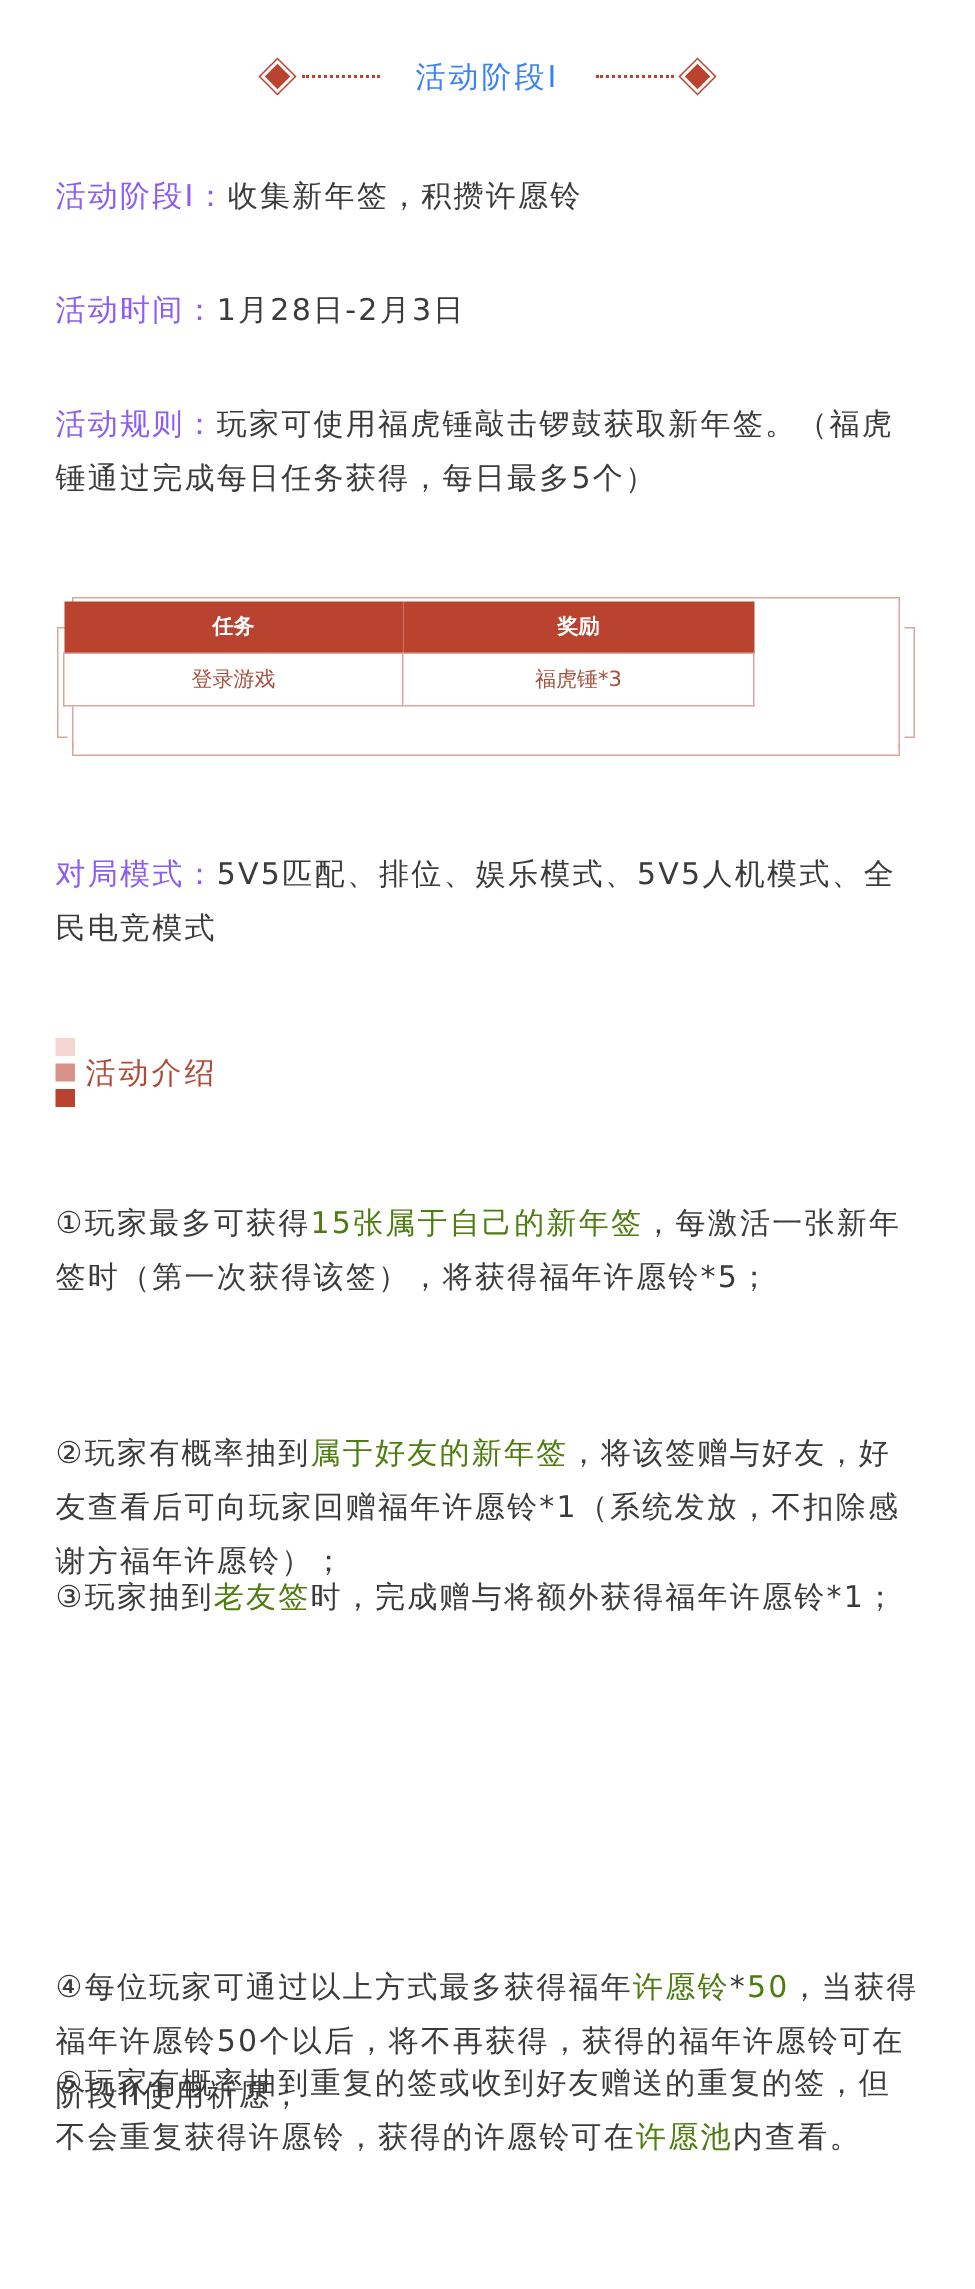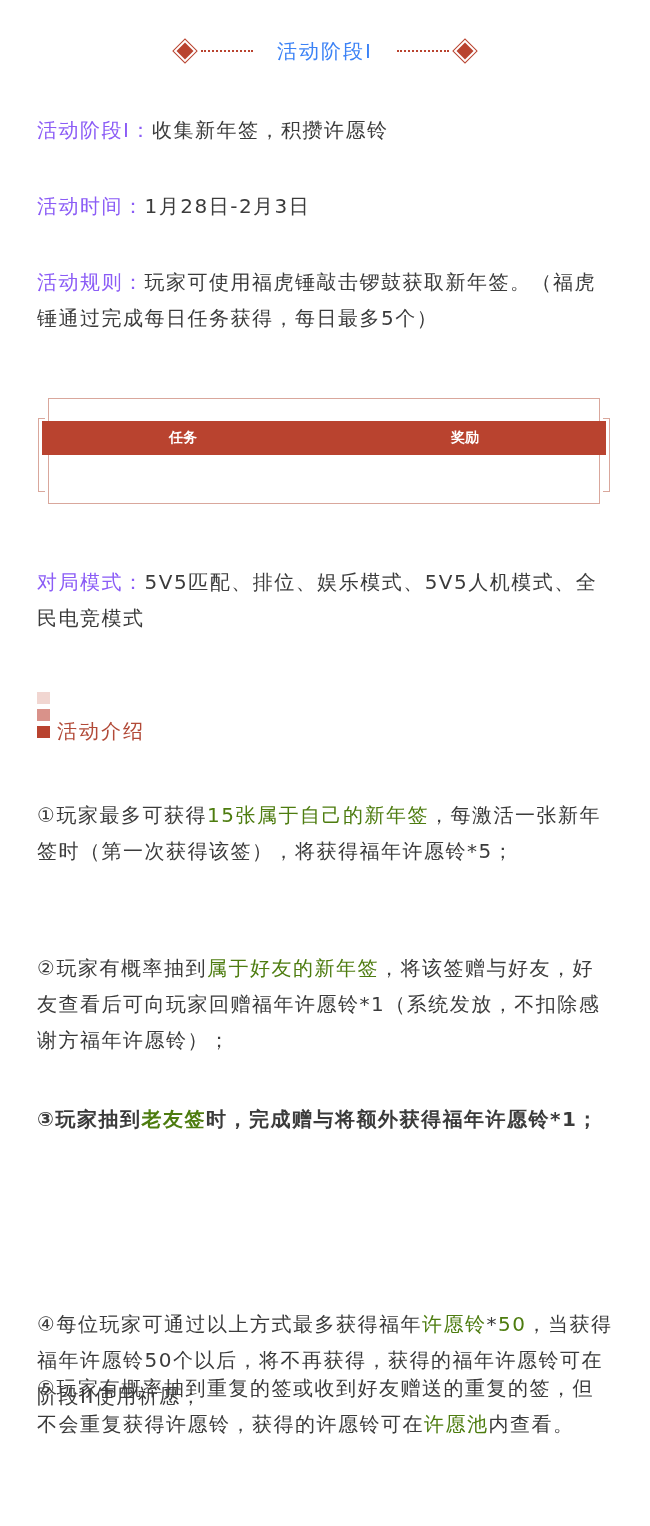--- a/index.html
+++ b/index.html
@@ -15,30 +15,30 @@
   .para { position: absolute; left: 37px; width: 578px; font-size: 20px; line-height: 36px;
           letter-spacing: 1.5px; color: #3b3b3b; }
   .lbl { color: #8b5cf6; }
   .hl { color: #4d7c0f; }
 
   .table-wrap { position: absolute; left: 40px; top: 398px; width: 568px; height: 106px; }
   .tw-frame-top { position: absolute; left: 8px; right: 8px; top: 0; height: 100px; border: 1px solid #d9a79c; border-bottom: none; }
   .tw-frame-bot { position: absolute; left: 8px; right: 8px; bottom: 0; height: 8px; border: 1px solid #d9a79c; border-top: none; }
   .tw-bracket-l { position: absolute; left: -2px; top: 20px; height: 72px; width: 6px; border: 1px solid #d9a79c; border-right: none; }
   .tw-bracket-r { position: absolute; right: -2px; top: 20px; height: 72px; width: 6px; border: 1px solid #d9a79c; border-left: none; }
-  table.tasks { position: absolute; left: 2px; top: 3px; width: 564px; border-collapse: collapse; font-size: 14px; margin-top: 20px; }
+  table.tasks { position: absolute; left: 2px; top: 3px; width: 461px; border-collapse: collapse; font-size: 14px; }
   table.tasks th { background: #b9432f; color: #fff; height: 32px; font-weight: bold; font-size: 14px; }
   table.tasks td { height: 32px; text-align: center; color: #a8503f; border: 1px solid #d9a79c; background: #fff; }
 
   .sec-head { position: absolute; left: 37px; top: 692px; height: 48px; width: 200px; }
   .sq { position: absolute; left: 0; width: 13px; height: 12px; }
   .sq1 { top: 0; background: #f1d6d1; }
   .sq2 { top: 17px; background: #d9928a; }
   .sq3 { top: 34px; background: #b9432f; }
-  .sec-title { position: absolute; left: 20px; top: 10px; font-size: 20px; color: #b24a38; letter-spacing: 2px; margin-top: 16px; }
+  .sec-title { position: absolute; left: 20px; top: 10px; font-size: 20px; color: #b24a38; letter-spacing: 2px; }
 </style>
 </head>
 <body>
 
 <div class="title-bar">
   <span class="diamond"></span>
   <span class="dots"></span>
   <span class="title-text">活动阶段I</span>
   <span class="dots"></span>
   <span class="diamond"></span>
@@ -62,20 +62,24 @@
   <div class="tw-bracket-l"></div>
   <div class="tw-bracket-r"></div>
   <table class="tasks">
     <thead>
       <tr>
         <th>任务</th>
         <th>奖励</th>
       </tr>
     </thead>
     <tbody>
+      <tr>
+        <td>登录游戏</td>
+        <td>福虎锤*3</td>
+      </tr>
     </tbody>
   </table>
 </div>
 
 <div class="para" style="top:564px;">
   <span class="lbl">对局模式：</span><span>5V5匹配、排位、娱乐模式、5V5人机模式、全民电竞模式</span>
 </div>
 
 <div class="sec-head">
   <span class="sq sq1"></span>
@@ -85,21 +89,21 @@
 </div>
 
 <div class="para" style="top:797px;">
   <span>①玩家最多可获得</span><span class="hl">15张属于自己的新年签</span><span>，每激活一张新年签时（第一次获得该签），将获得福年许愿铃*5；</span>
 </div>
 
 <div class="para" style="top:950px;">
   <span>②玩家有概率抽到</span><span class="hl">属于好友的新年签</span><span>，将该签赠与好友，好友查看后可向玩家回赠福年许愿铃*1（系统发放，不扣除感谢方福年许愿铃）；</span>
 </div>
 
-<div class="para" style="top:1101px;font-weight:bold;">
+<div class="para" style="top:1046px;">
   <span>③玩家抽到</span><span class="hl">老友签</span><span>时，完成赠与将额外获得福年许愿铃*1；</span>
 </div>
 
 <div class="para" style="top:1273px;margin-top:33px;">
   <span>④每位玩家可通过以上方式最多获得福年</span><span class="hl">许愿铃</span><span>*</span><span class="hl">50</span><span>，当获得福年许愿铃50个以后，将不再获得，获得的福年许愿铃可在阶段II使用祈愿；</span>
 </div>
 
 <div class="para" style="top:1370px;">
   <span>⑤玩家有概率抽到重复的签或收到好友赠送的重复的签，但不会重复获得许愿铃，获得的许愿铃可在</span><span class="hl">许愿池</span><span>内查看。</span>
 </div>

